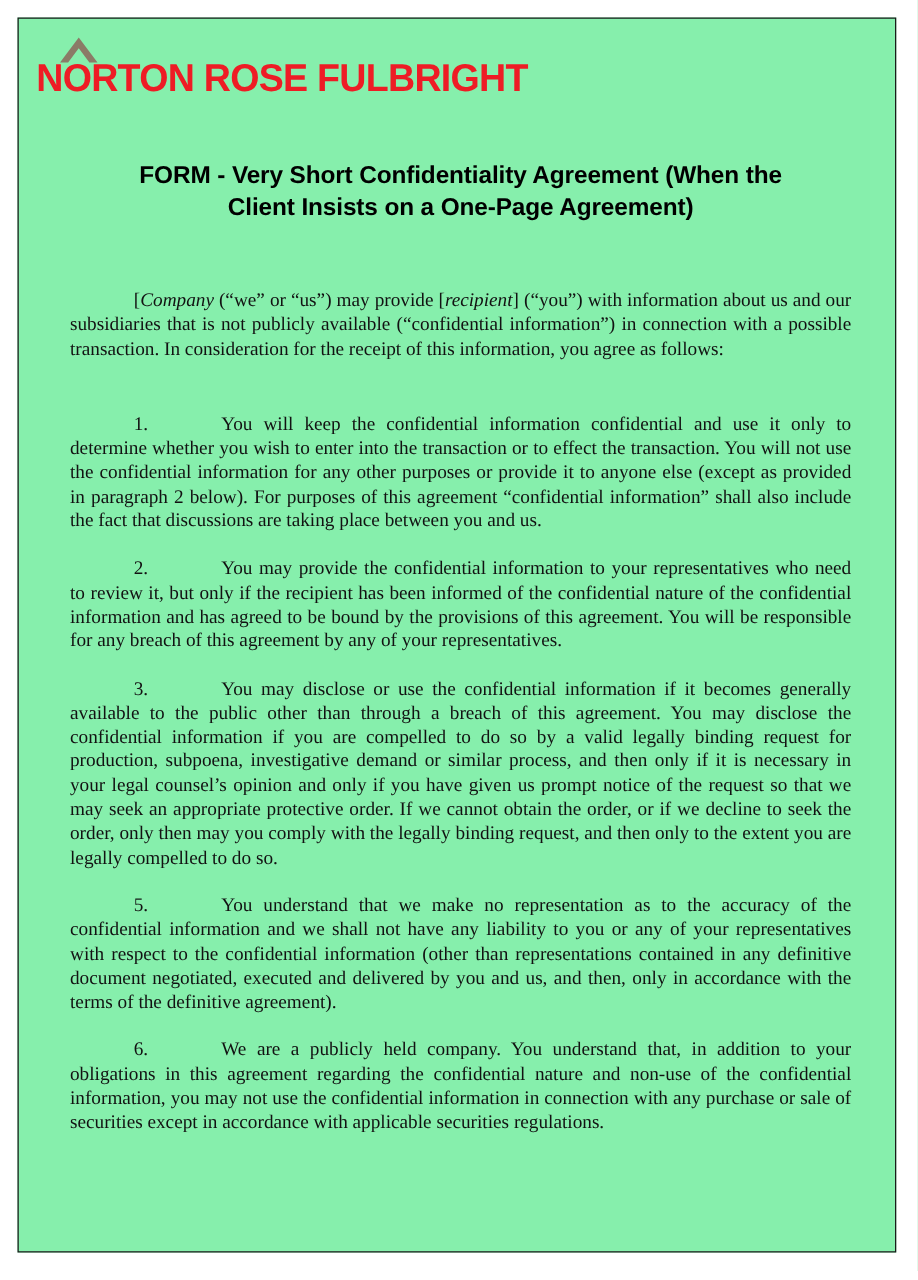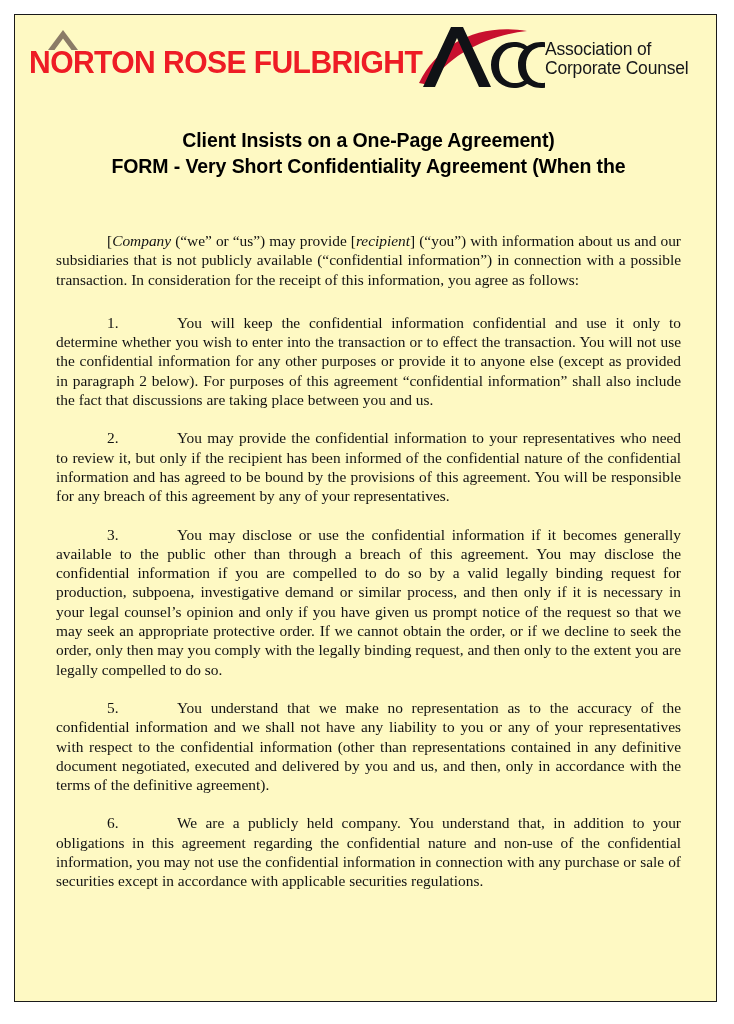--- a/index.html
+++ b/index.html
@@ -18,21 +18,21 @@
 
   
   .page-sheet {
     position: absolute;
     left: 14px;
     top: 14px;
     width: 703px;
     height: 988px;
     box-sizing: border-box;
     border: 1px solid #1a1a1a;
-    background: #fef9c3;
+    background: #86efac;
     overflow: hidden;
     padding-left: 41px;
   }
 
   
   .letterhead {
     position: absolute;
     left: 0;
     top: 0;
     right: 0;
@@ -129,21 +129,21 @@
   }
 
   p.para {
     margin: 0 0 19px 0;
     text-align: justify;
     text-justify: inter-word;
   }
   p.para:last-child { margin-bottom: 0; }
 
   p.intro {
-    margin-bottom: 24px;
+    margin-bottom: 41px;
   }
 
   .indent {
     display: inline-block;
     width: 51px;
   }
   .num {
     display: inline-block;
     width: 17px;
   }
@@ -164,45 +164,27 @@
 
     <div class="nrf-logo">
       <div class="nrf-chevron">
         <svg width="32" height="22" viewBox="0 0 32 22" xmlns="http://www.w3.org/2000/svg">
           <path d="M16 1 L31 21 L24.5 21 L16 9.5 L7.5 21 L1 21 Z" fill="#8b7b67"></path>
         </svg>
       </div>
       <div class="nrf-wordmark">NORTON ROSE FULBRIGHT</div>
     </div>
 
-    <div class="acc-logo">
-      <div class="acc-mark">
-        <svg width="128" height="66" viewBox="0 0 128 66" xmlns="http://www.w3.org/2000/svg">
-
-          <path d="M2 58 C 22 18, 62 -2, 110 6 C 70 10, 32 30, 12 60 Z" fill="#c8102e"></path>
-
-          <path d="M34 2 L46 2 L74 62 L62 62 L40 13 L18 62 L6 62 Z" fill="#101216"></path>
-
-          <path d="M97 17 C 83 17, 74 28, 74 40 C 74 52, 83 63, 97 63 C 103 63, 108 61, 111 58 L111 52 C 108 56, 103 58, 98 58 C 88 58, 82 50, 82 40 C 82 30, 88 22, 98 22 C 103 22, 108 24, 111 28 L111 22 C 108 19, 103 17, 97 17 Z" fill="#101216"></path>
-
-          <path d="M124 17 C 110 17, 101 28, 101 40 C 101 52, 110 63, 124 63 C 130 63, 135 61, 138 58 L138 52 C 135 56, 130 58, 125 58 C 115 58, 109 50, 109 40 C 109 30, 115 22, 125 22 C 130 22, 135 24, 138 28 L138 22 C 135 19, 130 17, 124 17 Z" fill="#101216"></path>
-        </svg>
-      </div>
-      <div class="acc-words">
-        <span>Association of</span>
-        <span>Corporate Counsel</span>
-      </div>
-    </div>
   </div>
 
   <div class="doc-body">
 
     <h1 class="doc-title">
+      <span class="t-line">FORM - Very Short Confidentiality Agreement (When the</span>
       <span class="t-line">Client Insists on a One-Page Agreement)</span>
-      <span class="t-line">FORM - Very Short Confidentiality Agreement (When the</span>
     </h1>
 
     <div class="body-text">
 
       <p class="para intro"><span class="indent"></span>[<em class="ph">Company</em><span> (“we” or “us”) may provide [</span><em class="ph">recipient</em><span>] (“you”) with information about us and our subsidiaries that is not publicly available (“confidential information”) in connection with a possible transaction.  In consideration for the receipt of this information, you agree as follows:</span></p>
 
       <p class="para"><span class="indent"></span><span class="num">1.</span><span class="num-gap"></span><span>You will keep the confidential information confidential and use it only to determine whether you wish to enter into the transaction or to effect the transaction.  You will not use the confidential information for any other purposes or provide it to anyone else (except as provided in paragraph 2 below).  For purposes of this agreement “confidential information” shall also include the fact that discussions are taking place between you and us.</span></p>
 
       <p class="para"><span class="indent"></span><span class="num">2.</span><span class="num-gap"></span><span>You may provide the confidential information to your representatives who need to review it, but only if the recipient has been informed of the confidential nature of the confidential information and has agreed to be bound by the provisions of this agreement.  You will be responsible for any breach of this agreement by any of your representatives.</span></p>
 

